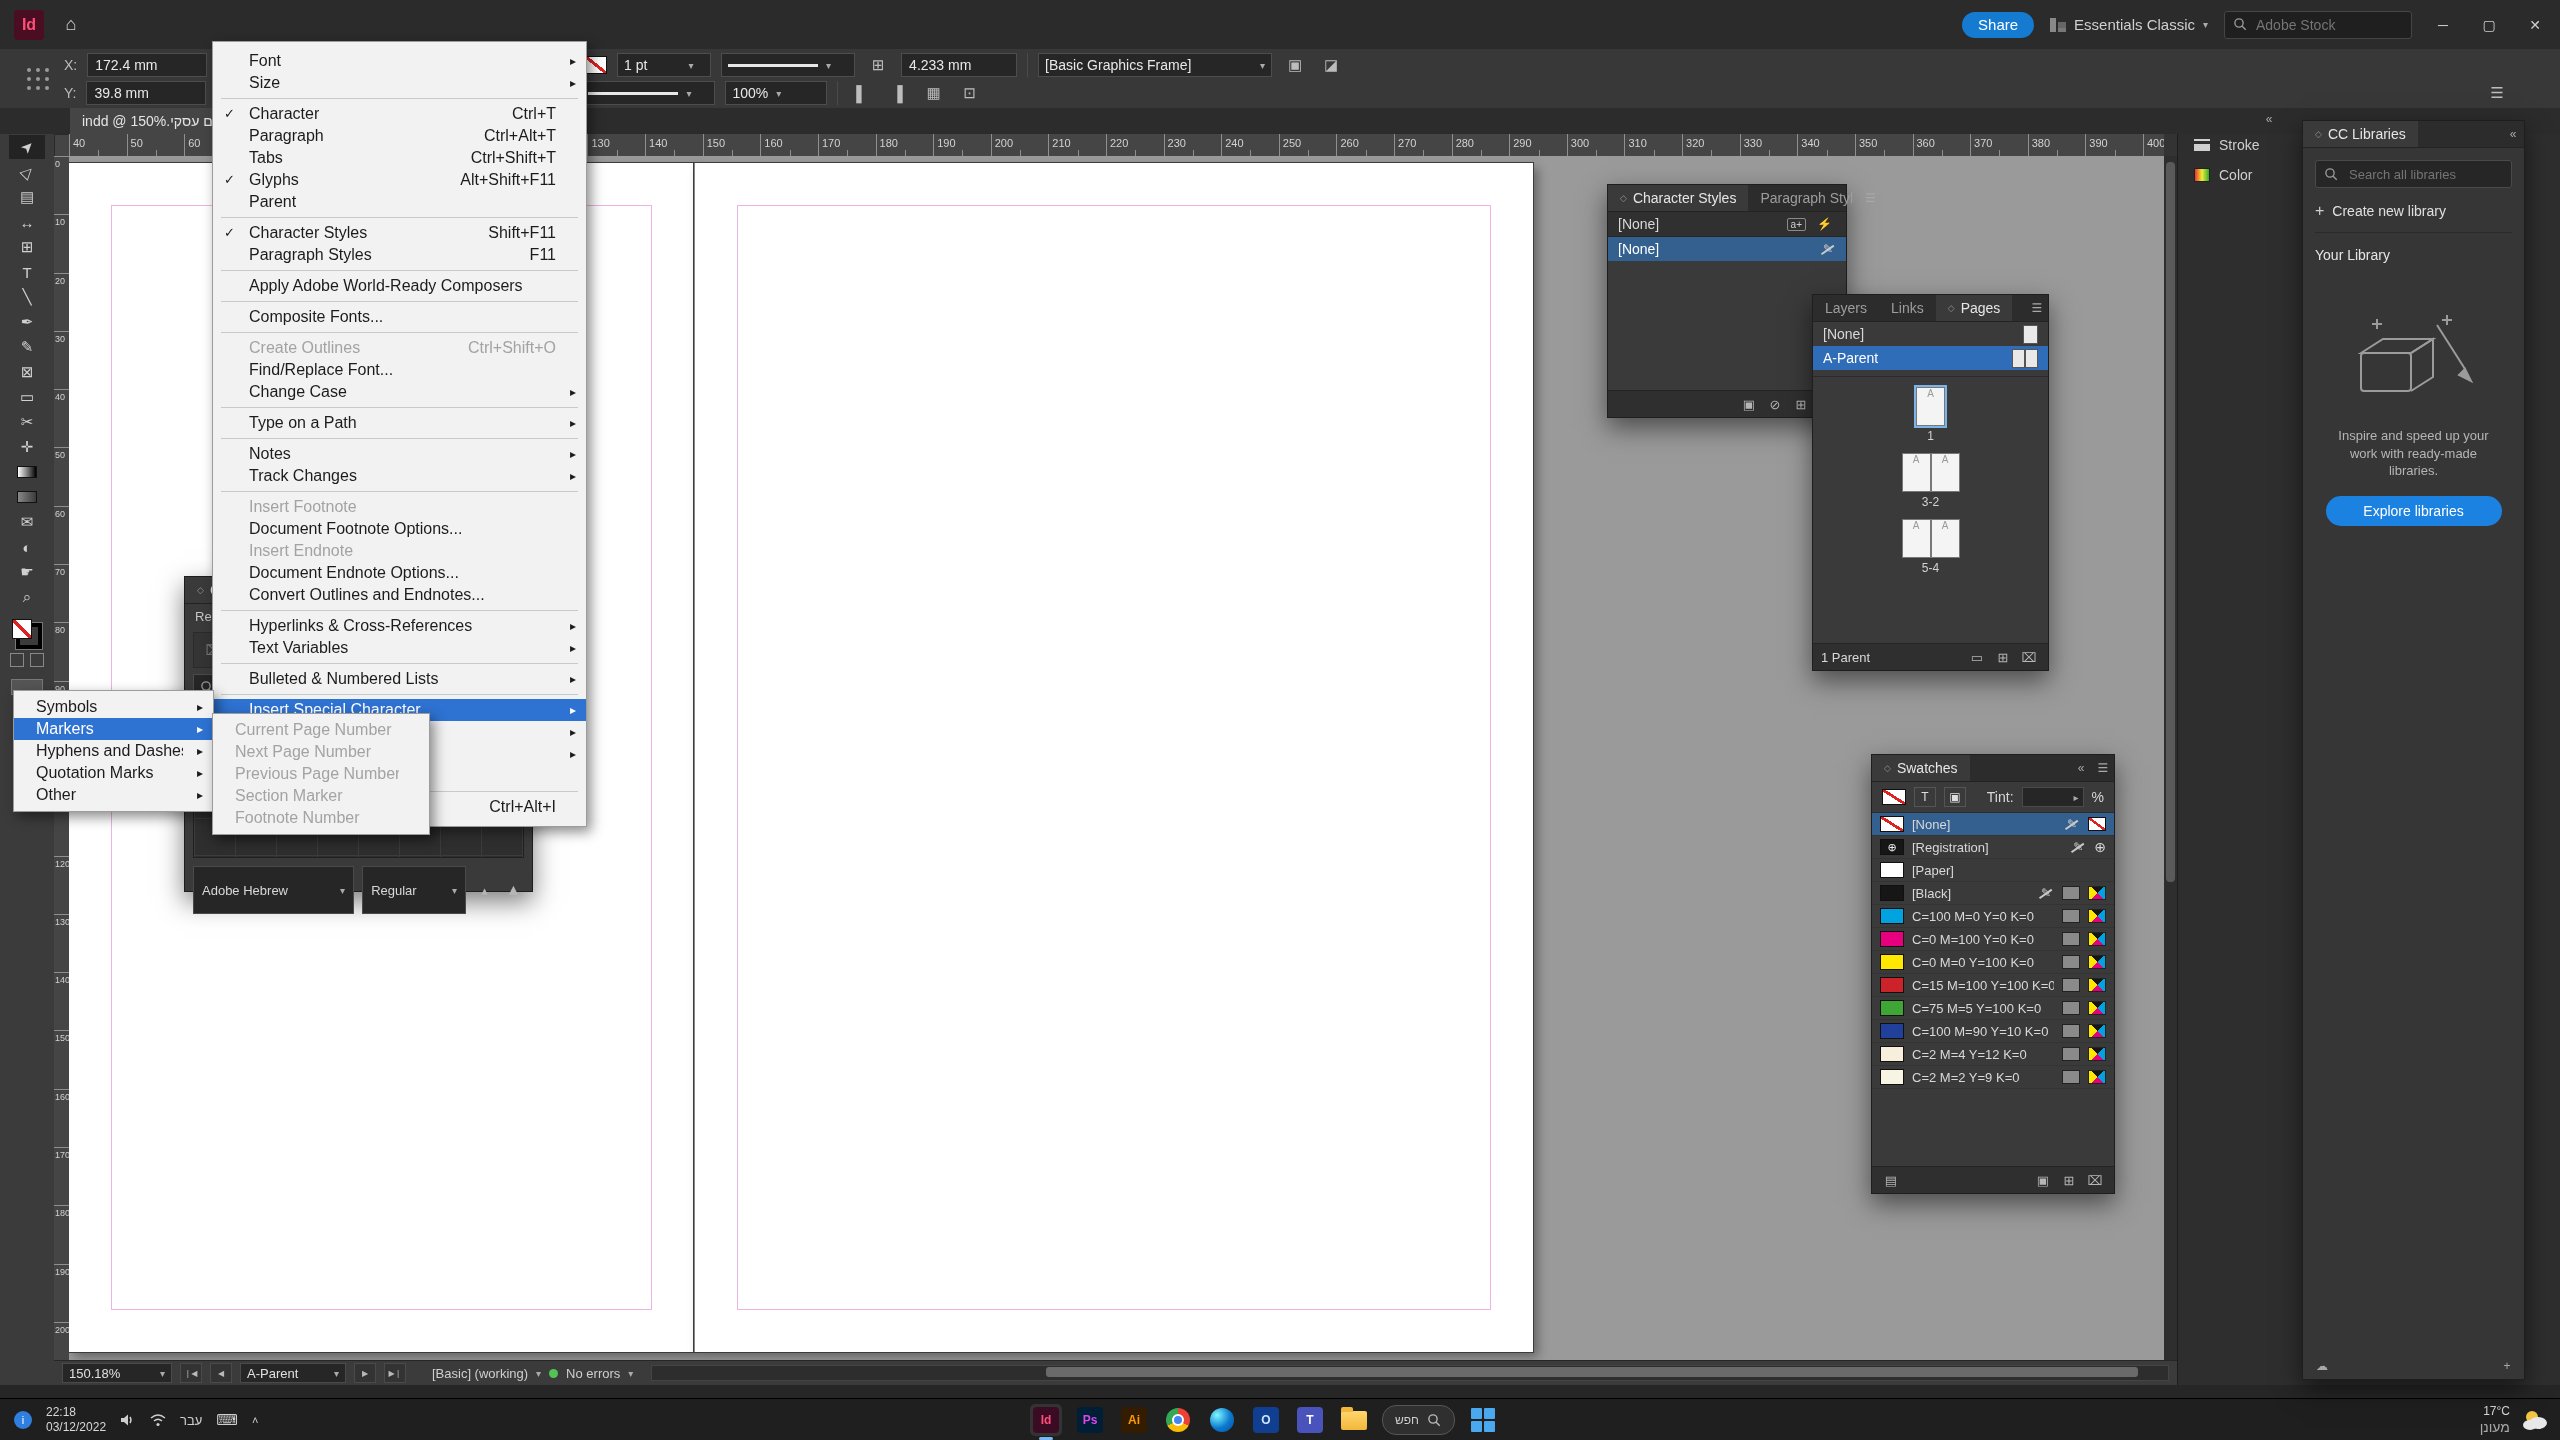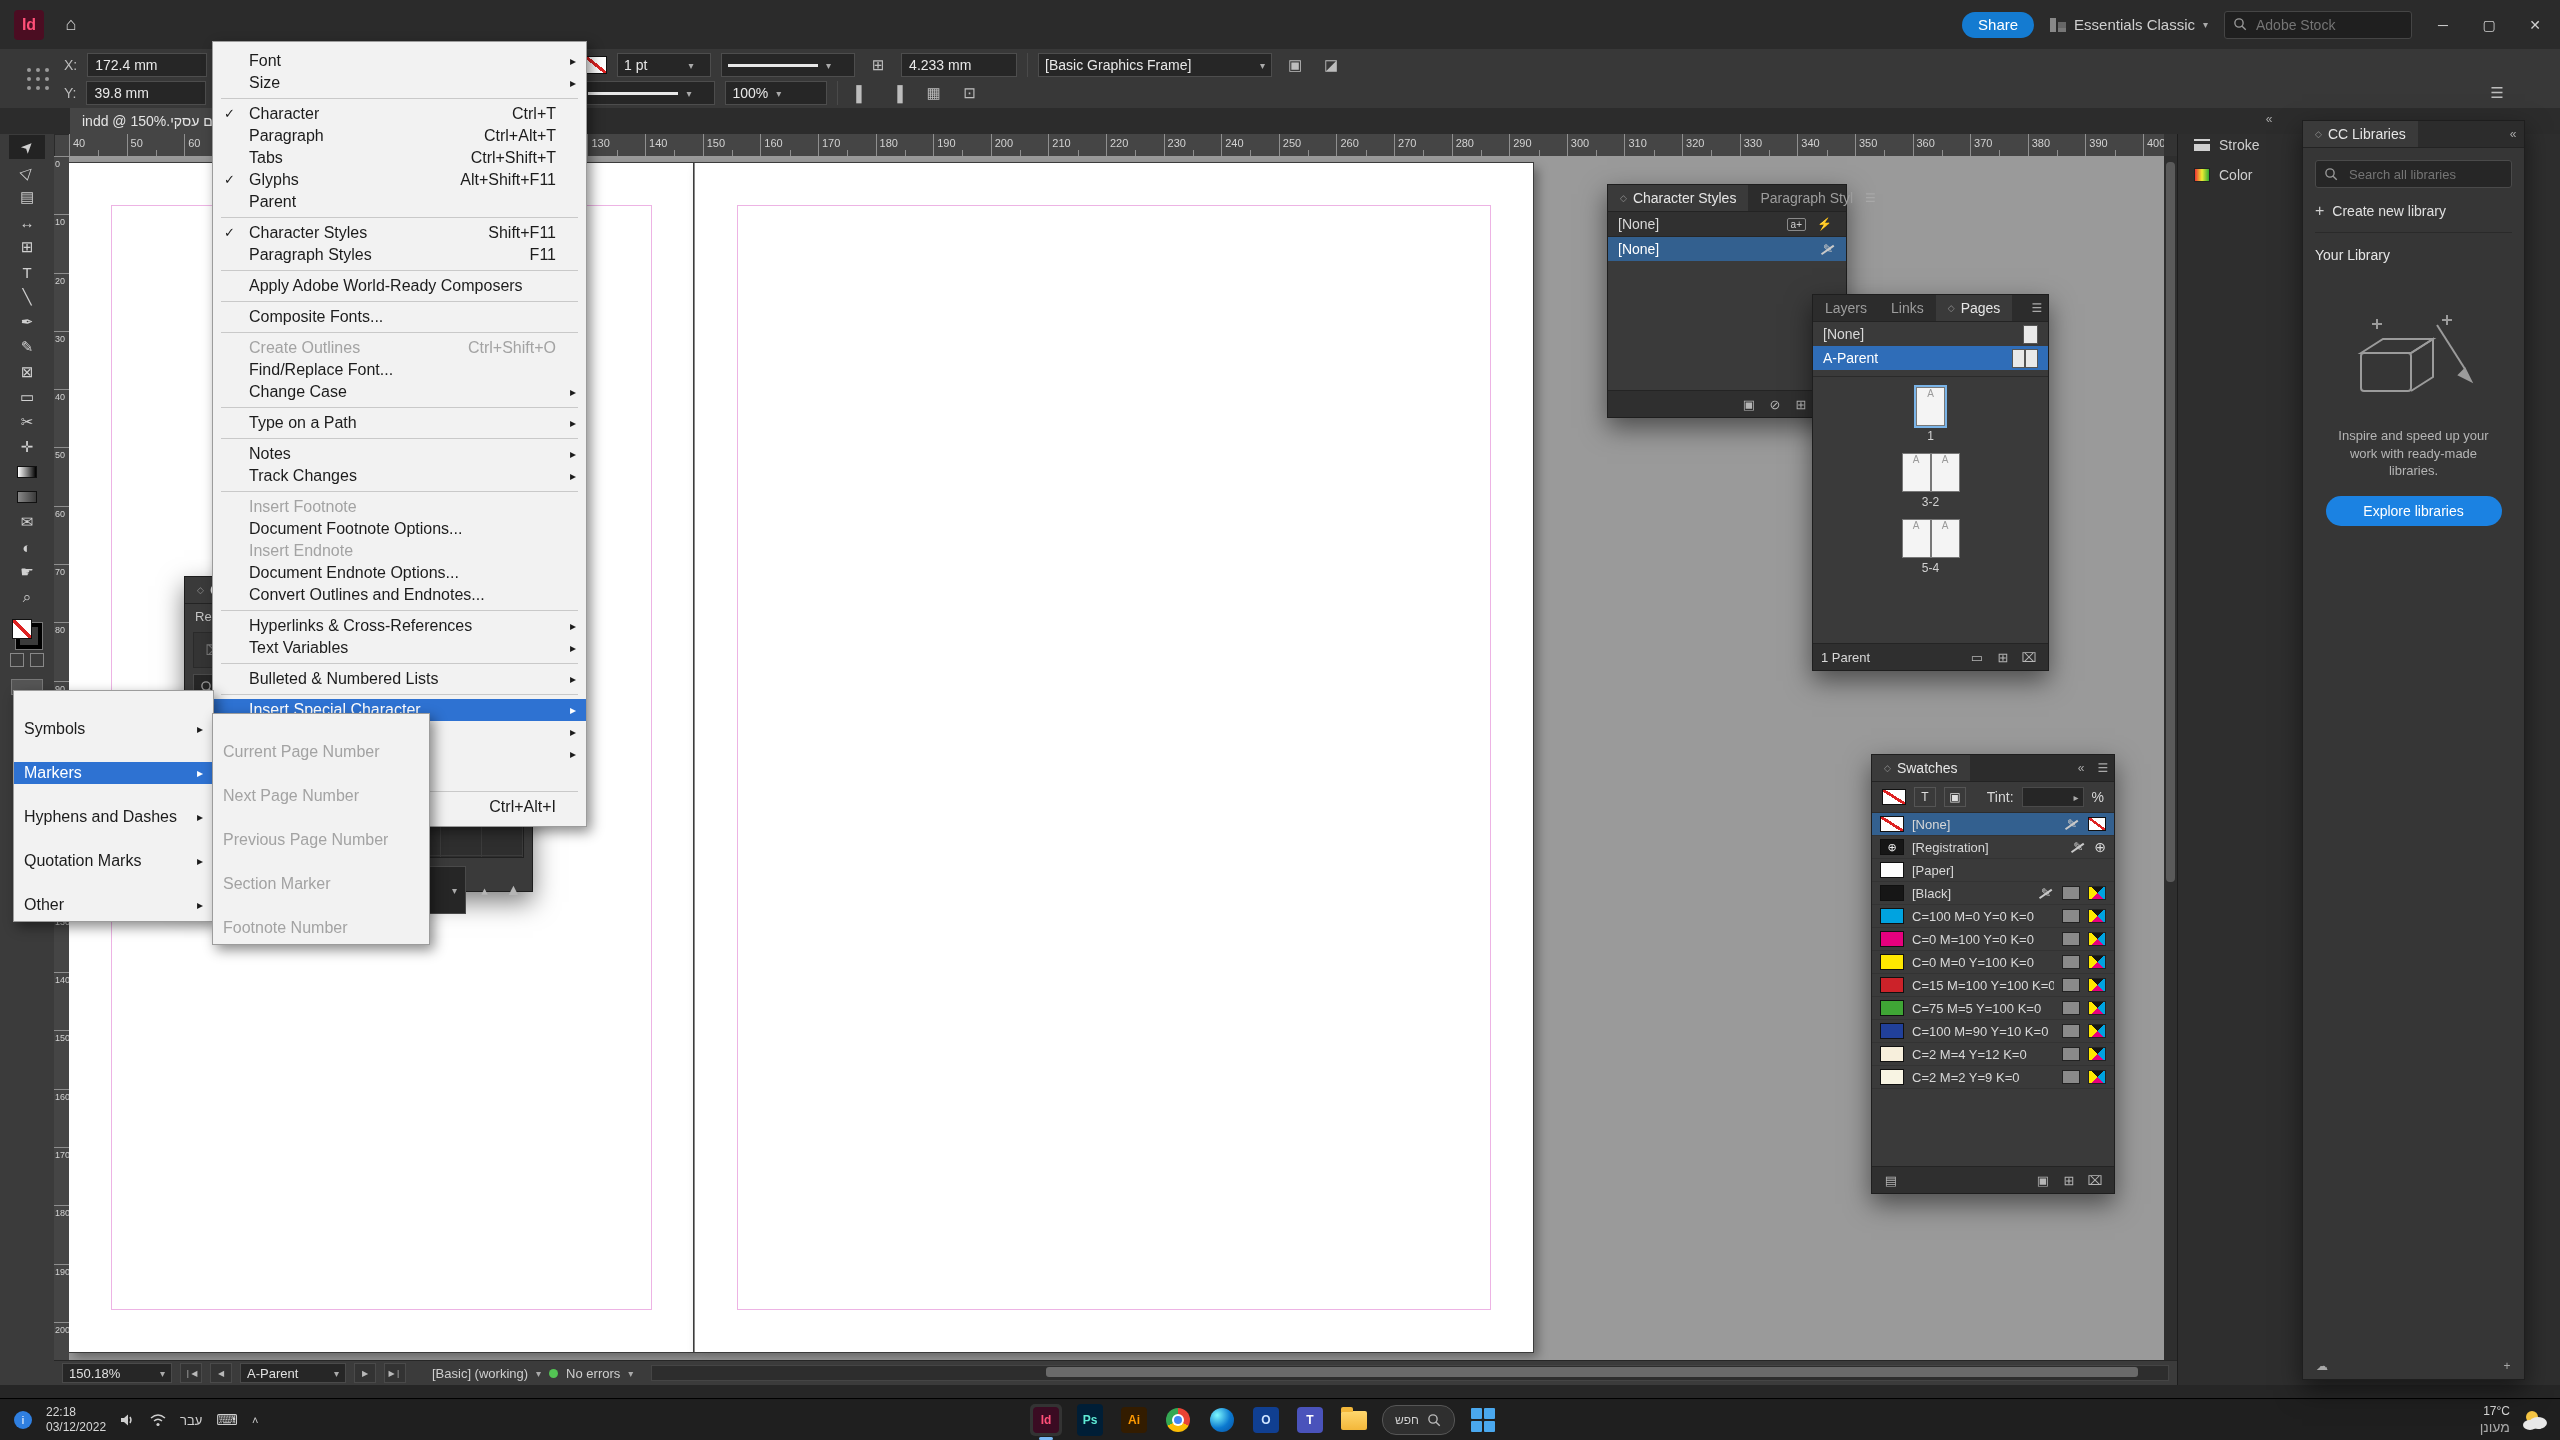--- a/index.html
+++ b/index.html
@@ -185,21 +185,21 @@
     z-index:100;padding:8px 0;font-size:16px;color:#1c1c1c;}
   .submenu{z-index:110;padding:5px 0;}
   .mi{height:22px;line-height:22px;position:relative;padding:0 30px 0 36px;white-space:nowrap;display:flex;}
   .mi .mlbl{flex:0 1 auto;overflow:hidden;}
   .mi .msc{position:absolute;right:30px;}
   .mi .marr{position:absolute;right:10px;font-size:12px;}
   .mi .chk{position:absolute;left:11px;font-size:13px;}
   .mi.disabled{color:#a3a3a3;}
   .mi.hl{background:#2e72d2;color:#fff;}
   .msep{height:1px;background:#c9c9c9;margin:4px 8px;}
-  .submenu .mi{padding-left:10px;margin-top:22px;}
+  .submenu .mi{padding-left:22px;}
 
   
   #taskbar{position:absolute;left:0;top:1398px;width:2560px;height:42px;background:#1f1f1f;border-top:1px solid #000;
     display:flex;align-items:center;font-size:12px;color:#d8d8d8;}
   #tray{display:flex;align-items:center;gap:14px;padding-left:14px;}
   .tray-ic{color:#cfcfcf;font-size:15px;display:flex;align-items:center;justify-content:center;}
   .clock{display:flex;flex-direction:column;align-items:flex-start;line-height:1.25;font-size:12px;}
   .notif-dot{width:18px;height:18px;border-radius:50%;background:#2f7fe0;color:#fff;font-size:11px;display:flex;align-items:center;justify-content:center;}
   #task-center{position:absolute;left:1030px;display:flex;align-items:center;gap:12px;height:42px;}
   .task-app{position:relative;width:32px;height:32px;border-radius:5px;display:flex;align-items:center;justify-content:center;font-weight:bold;font-size:13px;}
@@ -1086,21 +1086,21 @@
       <div class="tray-ic" style="font-size:13px;">עבר</div>
       <div class="tray-ic">⌨</div>
       <div class="tray-ic" style="font-size:11px;">˄</div>
     </div>
     <div id="task-center">
       <div id="task-apps" style="display:flex;align-items:center;gap:12px;">
           <div class="task-app active">
             <div style="width: 26px; height: 26px; border-radius: 4px; display: flex; align-items: center; justify-content: center; background: rgb(58, 11, 34); color: rgb(255, 79, 120); font-size: 12px; font-weight: bold;">Id</div>
           </div>
           <div class="task-app">
-            <div style="width: 26px; height: 32px; border-radius: 4px; display: flex; align-items: center; justify-content: center; background: rgb(0, 30, 54); color: #5eead4; font-size: 12px; font-weight: bold;">Ps</div>
+            <div style="width: 26px; height: 26px; border-radius: 4px; display: flex; align-items: center; justify-content: center; background: rgb(0, 30, 54); color: #d946ef; font-size: 12px; font-weight: bold;">Ps</div>
           </div>
           <div class="task-app">
             <div style="width: 26px; height: 26px; border-radius: 4px; display: flex; align-items: center; justify-content: center; background: rgb(51, 28, 0); color: rgb(255, 154, 0); font-size: 12px; font-weight: bold;">Ai</div>
           </div>
           <div class="task-app">
             <div class="chrome-ic">
               <i></i>
             </div>
           </div>
           <div class="task-app">

